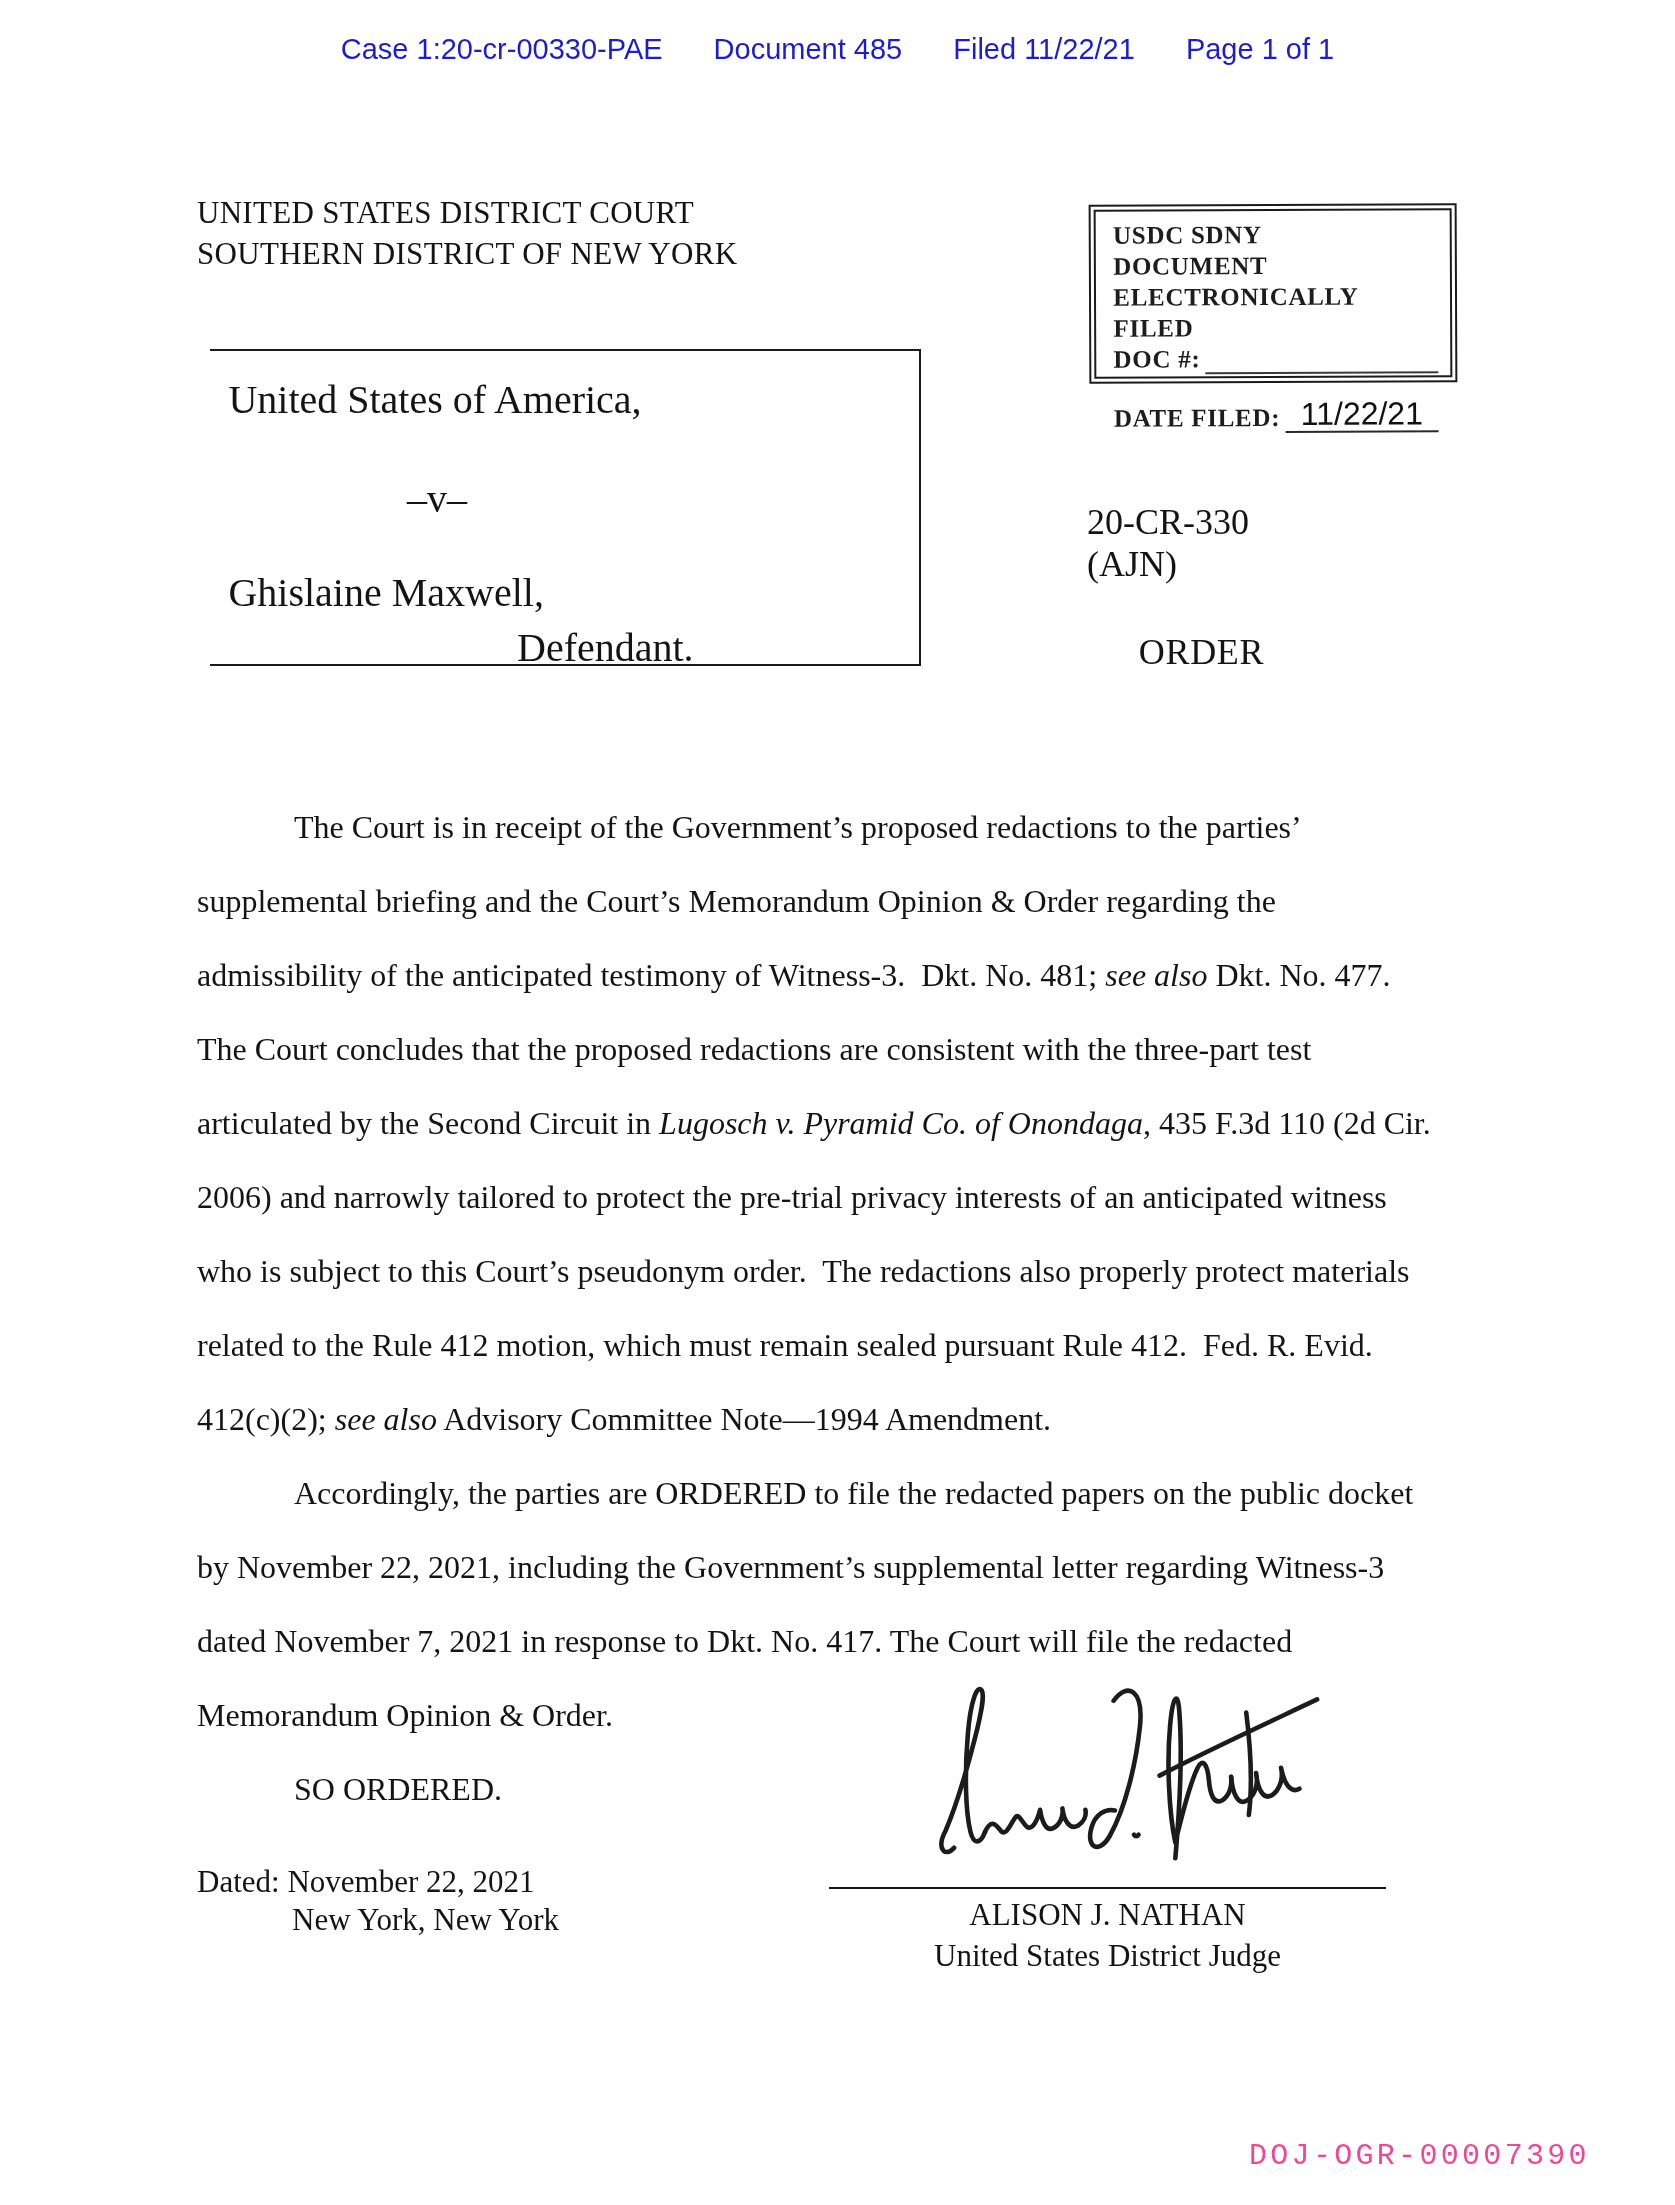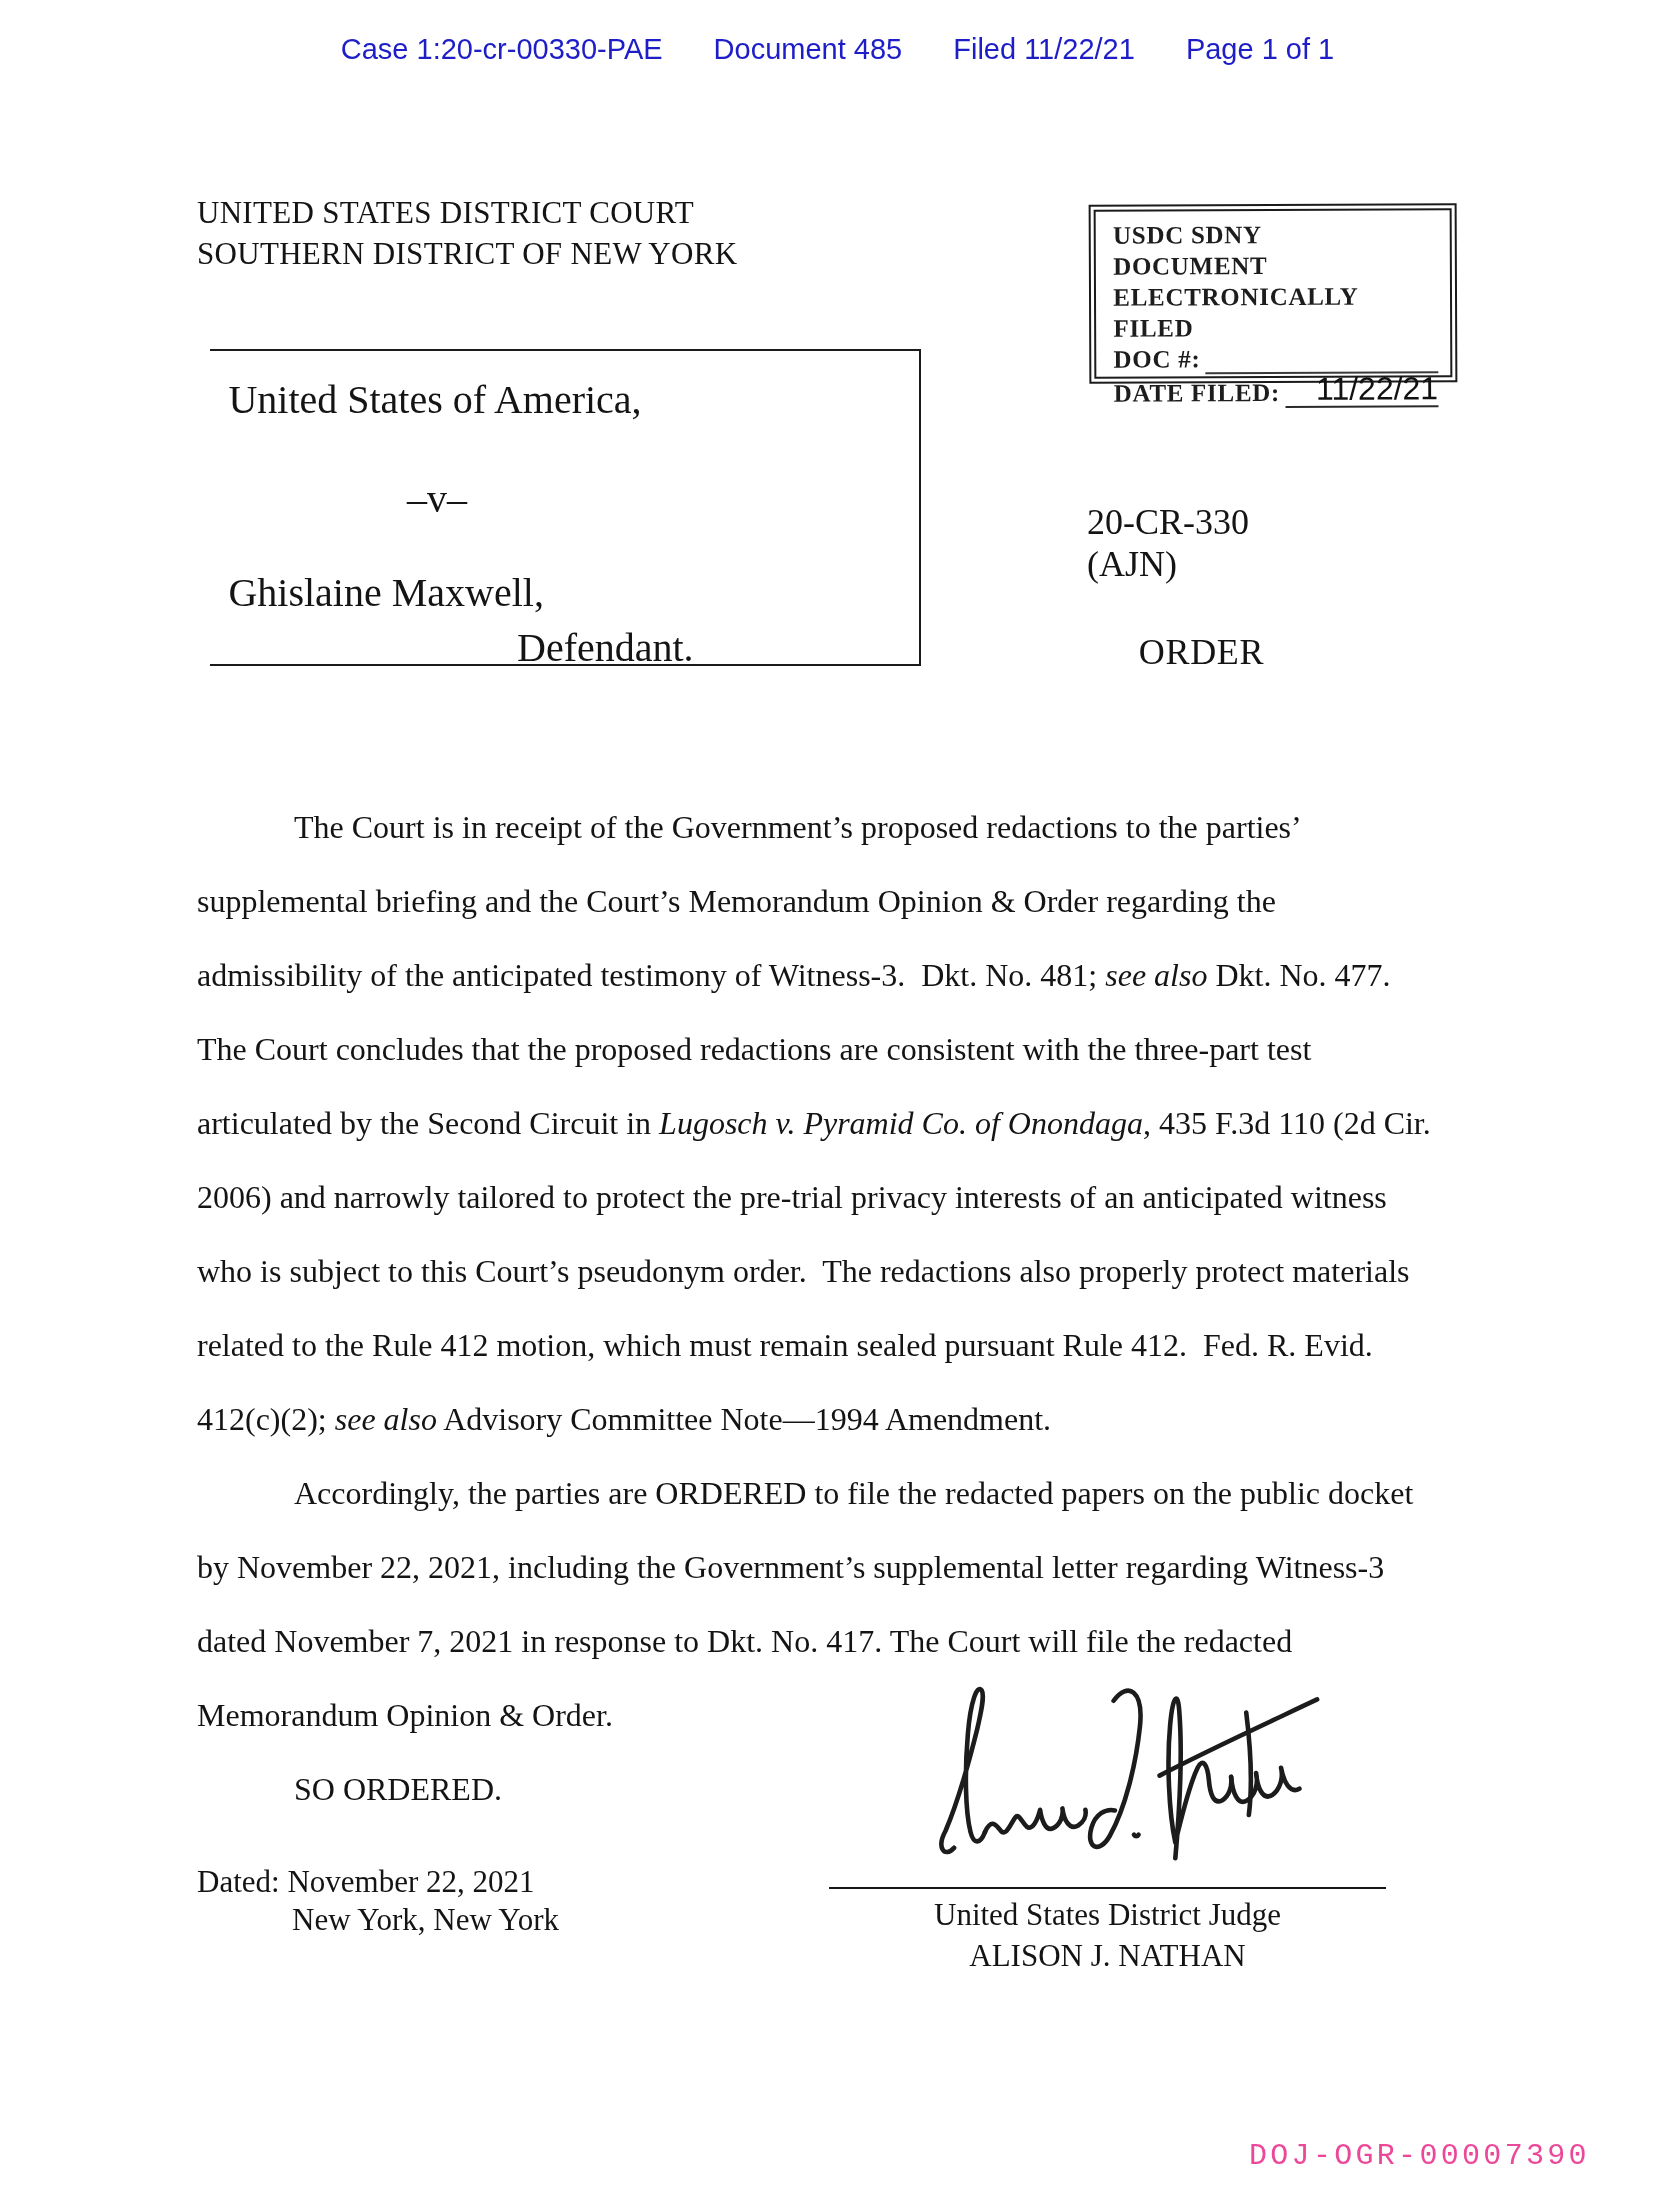--- a/index.html
+++ b/index.html
@@ -61,21 +61,22 @@
     flex: 1;
     border-bottom: 2.6px solid #3a3a3a;
     margin-left: 5.3px;
     height: 26px;
   }
   .stamp-date-fill {
     flex: 1;
     border-bottom: 2.6px solid #2a2a2a;
     margin-left: 5.3px;
     height: 34px;
-    text-align: right;
+    text-align: center;
+    margin-top: 25px;
   }
   .stamp-date-val {
     font-family: "Liberation Sans", sans-serif;
     font-weight: normal;
     font-size: 32px;
     line-height: 33px;
     letter-spacing: 0;
     color: #111;
     position: relative;
     top: -1.3px;
@@ -230,20 +231,20 @@
       <path d="M298 48 C320 18 344 32 338 88 C332 144 316 212 292 254 C276 282 256 272 264 242 C270 220 286 212 300 215"></path>
       <path d="M329 252 C331 255 334 255 336 252"></path>
       <path d="M392 288 C398 220 403 128 398 64 C396 32 388 40 384 86 C379 140 382 218 392 264 C404 214 416 170 426 150 C434 134 441 146 443 168 C445 192 451 206 463 200 C473 194 479 180 477 164"></path>
       <path d="M477 164 C479 188 487 208 501 200 C513 192 519 176 515 158 C517 180 525 200 539 192 C551 184 557 166 553 150 C557 172 567 190 581 182"></path>
       <path d="M500 66 C507 122 509 182 504 222"></path>
       <path d="M368 162 C440 124 532 82 608 46"></path>
     </g>
   </svg>
 
   <div class="sig-block">
+    <div>ALISON J. NATHAN</div>
     <div>United States District Judge</div>
-    <div>ALISON J. NATHAN</div>
   </div>
 
   <div class="bates">DOJ-OGR-00007390</div>
 
 </div>
 
 
 </body></html>

